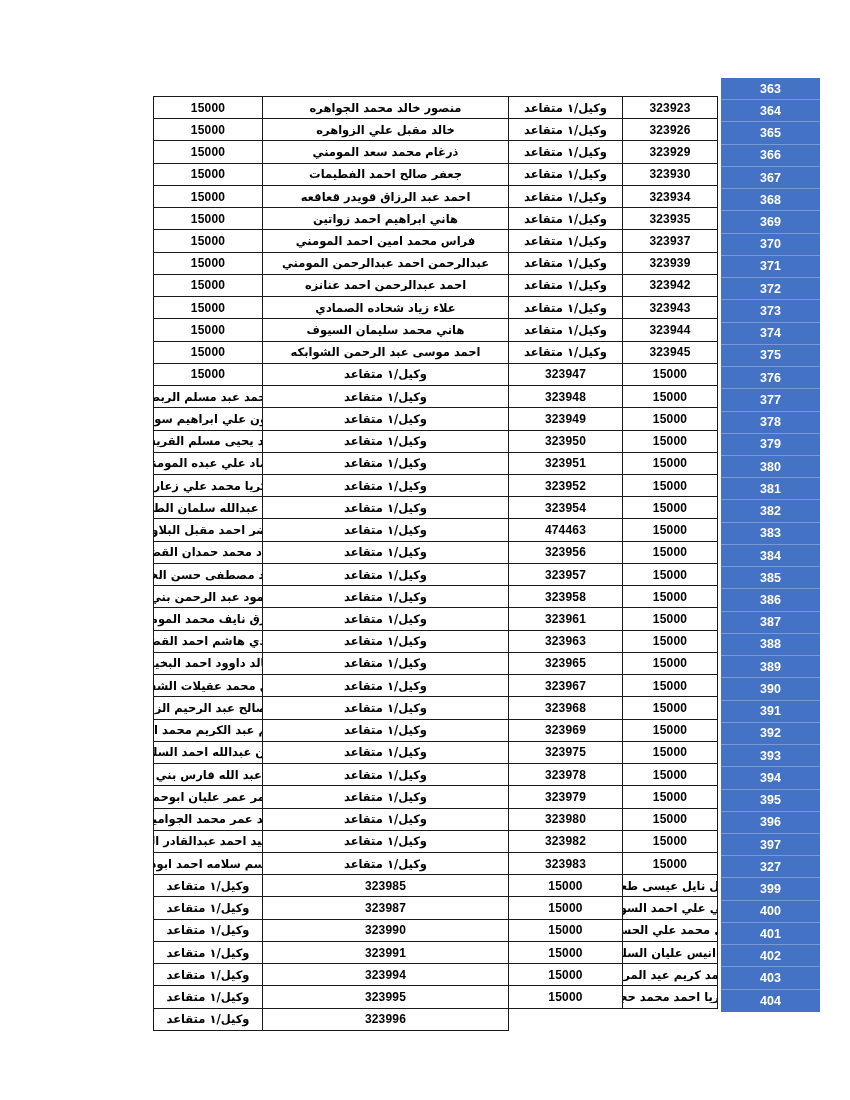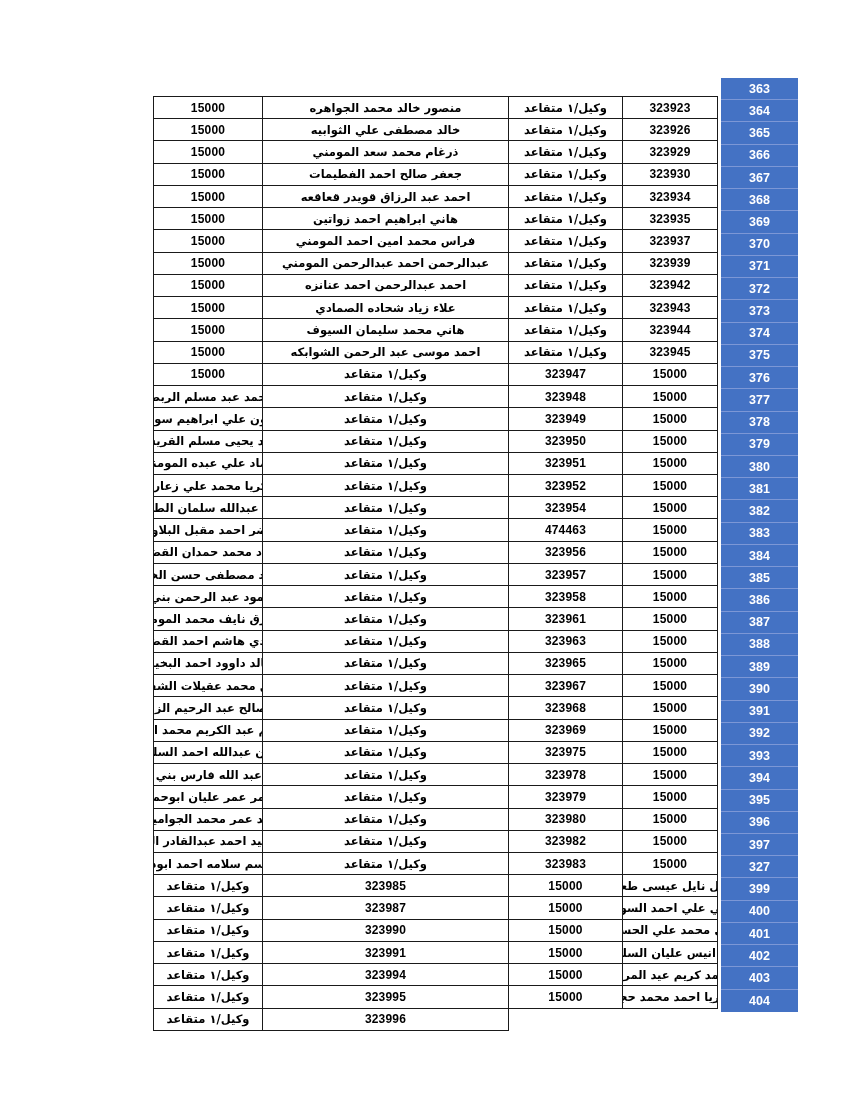--- a/index.html
+++ b/index.html
@@ -29,21 +29,21 @@
   }
   .num{
     font-family:"Liberation Sans", sans-serif;
     font-weight:700;font-size:12px;letter-spacing:0.2px;
   }
   .ar{
     font-family:"DejaVu Sans", sans-serif;
     font-weight:700;font-size:11.5px;direction:rtl;unicode-bidi:plaintext;
   }
   .seq-col{
-    display:grid;grid-auto-rows:22.24px;width:77px;margin-left:3px;
+    display:grid;grid-auto-rows:22.24px;width:99px;margin-left:3px;
   }
   .seq-cell{
     box-sizing:border-box;
     background:var(--seq-fill,#4472C4);
     border-bottom:1px solid var(--seq-divider,#7C97D6);
     color:var(--seq-text,#ffffff);
     display:flex;align-items:center;justify-content:center;
     font-weight:700;font-size:12.5px;
   }
   .seq-col .seq-cell:last-child{border-bottom:none;}
@@ -52,21 +52,21 @@
 <body>
 
 <div class="sheet">
   <div class="main-table">
   <div class="cell num salary">15000</div>
   <div class="cell ar name">منصور خالد محمد الجواهره</div>
   <div class="cell ar rank">وكيل/١ متقاعد</div>
   <div class="cell num reg">323923</div>
 
   <div class="cell num salary">15000</div>
-  <div class="cell ar name">خالد مصطفى علي الثوابيه</div>
+  <div class="cell ar name">خالد مقبل علي الزواهره</div>
   <div class="cell ar rank">وكيل/١ متقاعد</div>
   <div class="cell num reg">323926</div>
 
   <div class="cell num salary">15000</div>
   <div class="cell ar name">ذرغام محمد سعد المومني</div>
   <div class="cell ar rank">وكيل/١ متقاعد</div>
   <div class="cell num reg">323929</div>
 
   <div class="cell num salary">15000</div>
   <div class="cell ar name">جعفر صالح احمد الفطيمات</div>

